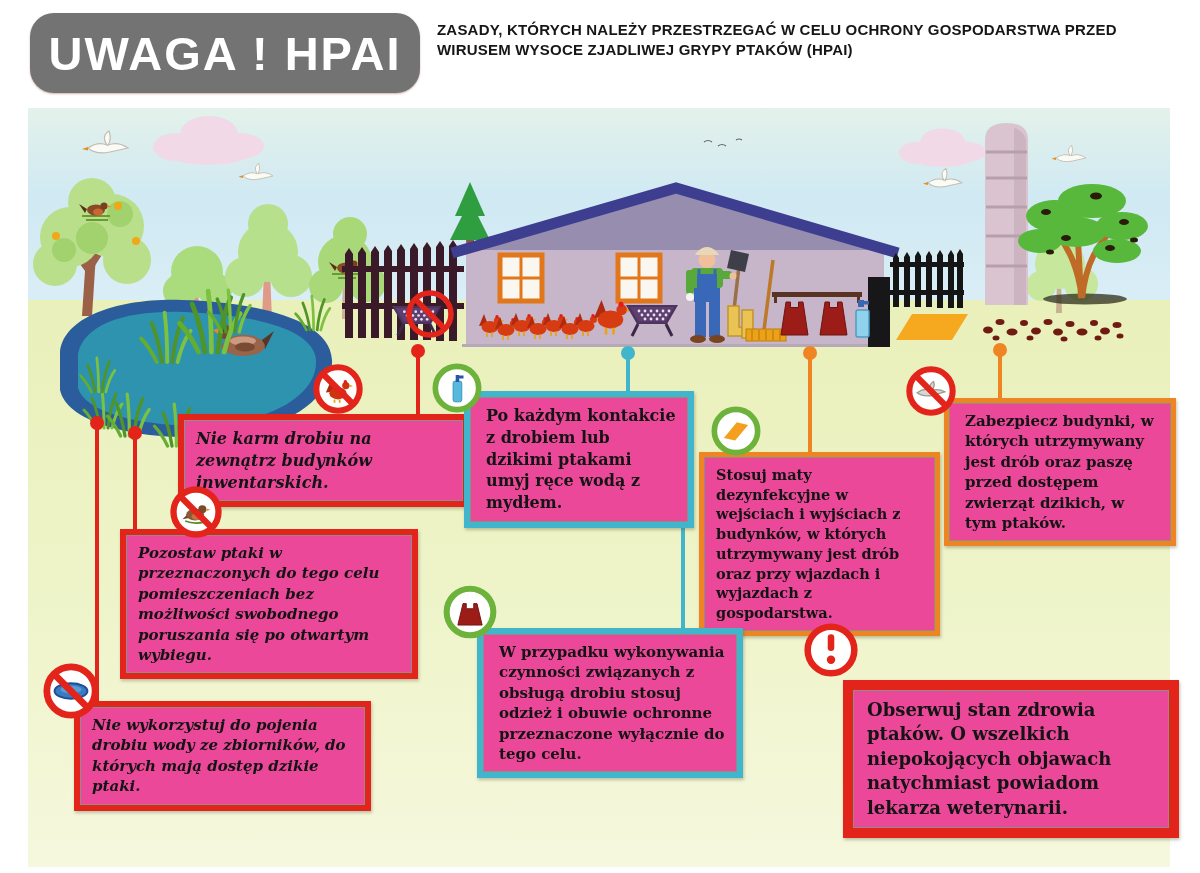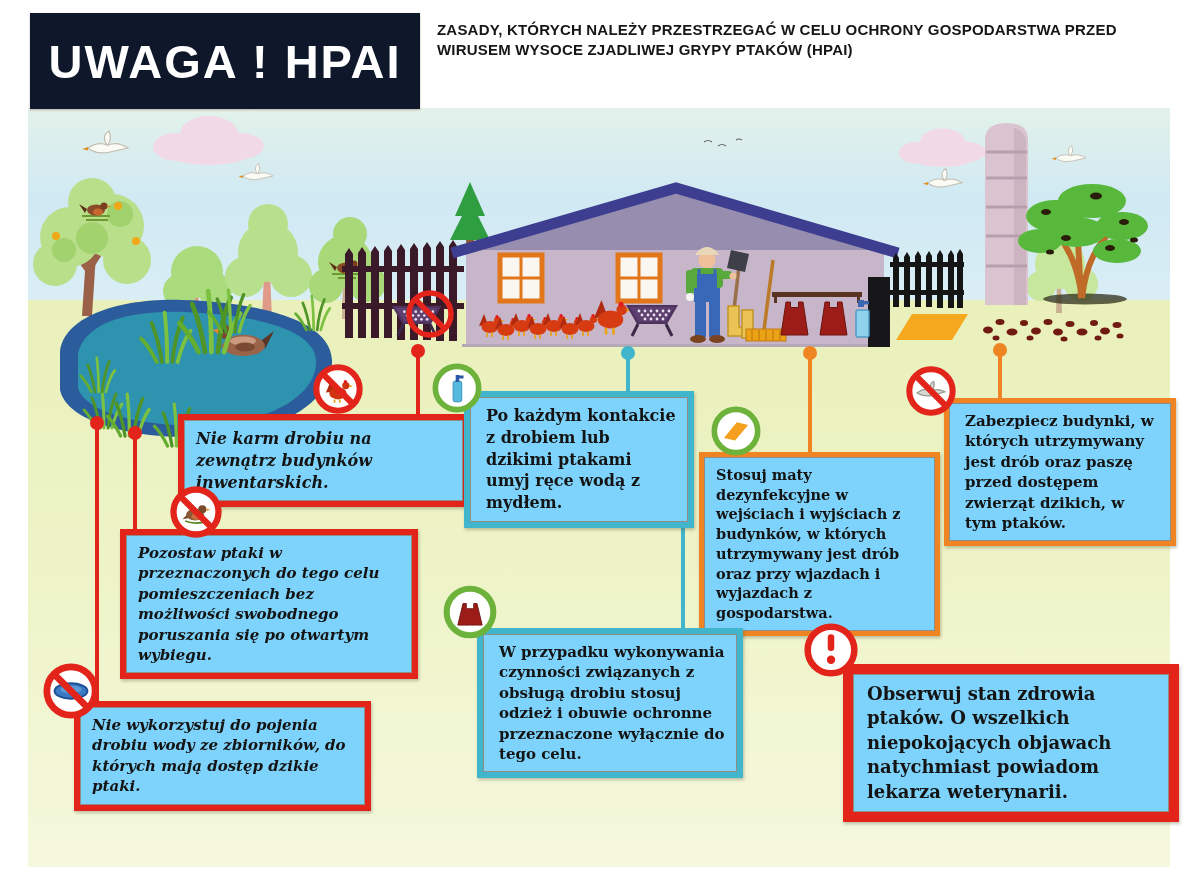--- a/index.html
+++ b/index.html
@@ -3,36 +3,37 @@
 <meta charset="utf-8">
 <style>
   html,body{margin:0;padding:0;}
   body{
     width:1200px;height:873px;position:relative;overflow:hidden;
     background:#ffffff;font-family:"Liberation Sans",sans-serif;
   }
   .abs{position:absolute;}
   
   .alert-box{
-    left:30px;top:13px;width:390px;height:96px;background:#0f172a;
+    left:30px;top:13px;width:390px;height:80px;background:#737373;
     display:flex;align-items:center;justify-content:center;
     box-shadow:0 1px 2px rgba(120,40,20,.35);
+    border-radius:24px;
   }
   .alert-box span{
     color:#ffffff;font-weight:bold;font-size:47px;letter-spacing:2px;
     font-family:"Liberation Sans",sans-serif;
   }
   .poster-title{
     left:437px;top:20px;width:715px;
     font-weight:bold;font-size:15px;line-height:1.32;color:#161616;
     letter-spacing:.2px;
   }
   
   .callout{
-    position:absolute;background:#7dd3fc;
+    position:absolute;background:#ec4899;
     box-shadow:inset 0 0 0 1px #8e8e88, 1px 2px 3px rgba(90,90,60,.35);
     display:flex;align-items:center;
   }
   .callout p{
     margin:0;padding:8px 12px;font-family:"DejaVu Serif","Liberation Serif",serif;
     font-weight:bold;color:#141414;line-height:1.36;
   }
   .b-red{border:6px solid #e2241a;font-style:italic;}
   .b-red-thick{border:10px solid #e2241a;}
   .b-teal{border:6px solid #41b5cb;}
@@ -411,21 +412,21 @@
 </div>
 
 <div class="callout b-teal" style="left:477px;top:628px;width:254px;min-height:114px">
   <p style="font-size:15px;padding-left:16px">W przypadku wykonywania czynności związanych z obsługą drobiu stosuj odzież i obuwie ochronne przeznaczone wyłącznie do tego celu.</p>
 </div>
 
 <div class="callout b-red" style="left:74px;top:701px;width:285px;min-height:91px">
   <p style="font-size:15px;padding-left:12px">Nie wykorzystuj do pojenia drobiu wody ze zbiorników, do których mają dostęp dzikie ptaki.</p>
 </div>
 
-<div class="callout b-red-thick" style="left:843px;top:664px;width:316px;min-height:124px">
+<div class="callout b-red-thick" style="left:843px;top:680px;width:316px;min-height:124px">
   <p style="font-size:18px;padding-left:14px">Obserwuj stan zdrowia ptaków. O wszelkich niepokojących objawach natychmiast powiadom lekarza weterynarii.</p>
 </div>
 
 <div class="icon" style="left:312px;top:363px;width:52px;height:52px">
   <svg viewBox="0 0 60 60">
     <circle cx="30" cy="30" r="25" fill="#fff" stroke="#e2241a" stroke-width="7"></circle>
     <polygon points="16,34 22,20 27,33" fill="#b02a10"></polygon>
     <ellipse cx="30" cy="35" rx="10" ry="7" fill="#cf3310"></ellipse>
     <circle cx="39" cy="26" r="4.2" fill="#cf3310"></circle>
     <circle cx="38.5" cy="21.5" r="2" fill="#e61a1a"></circle>

